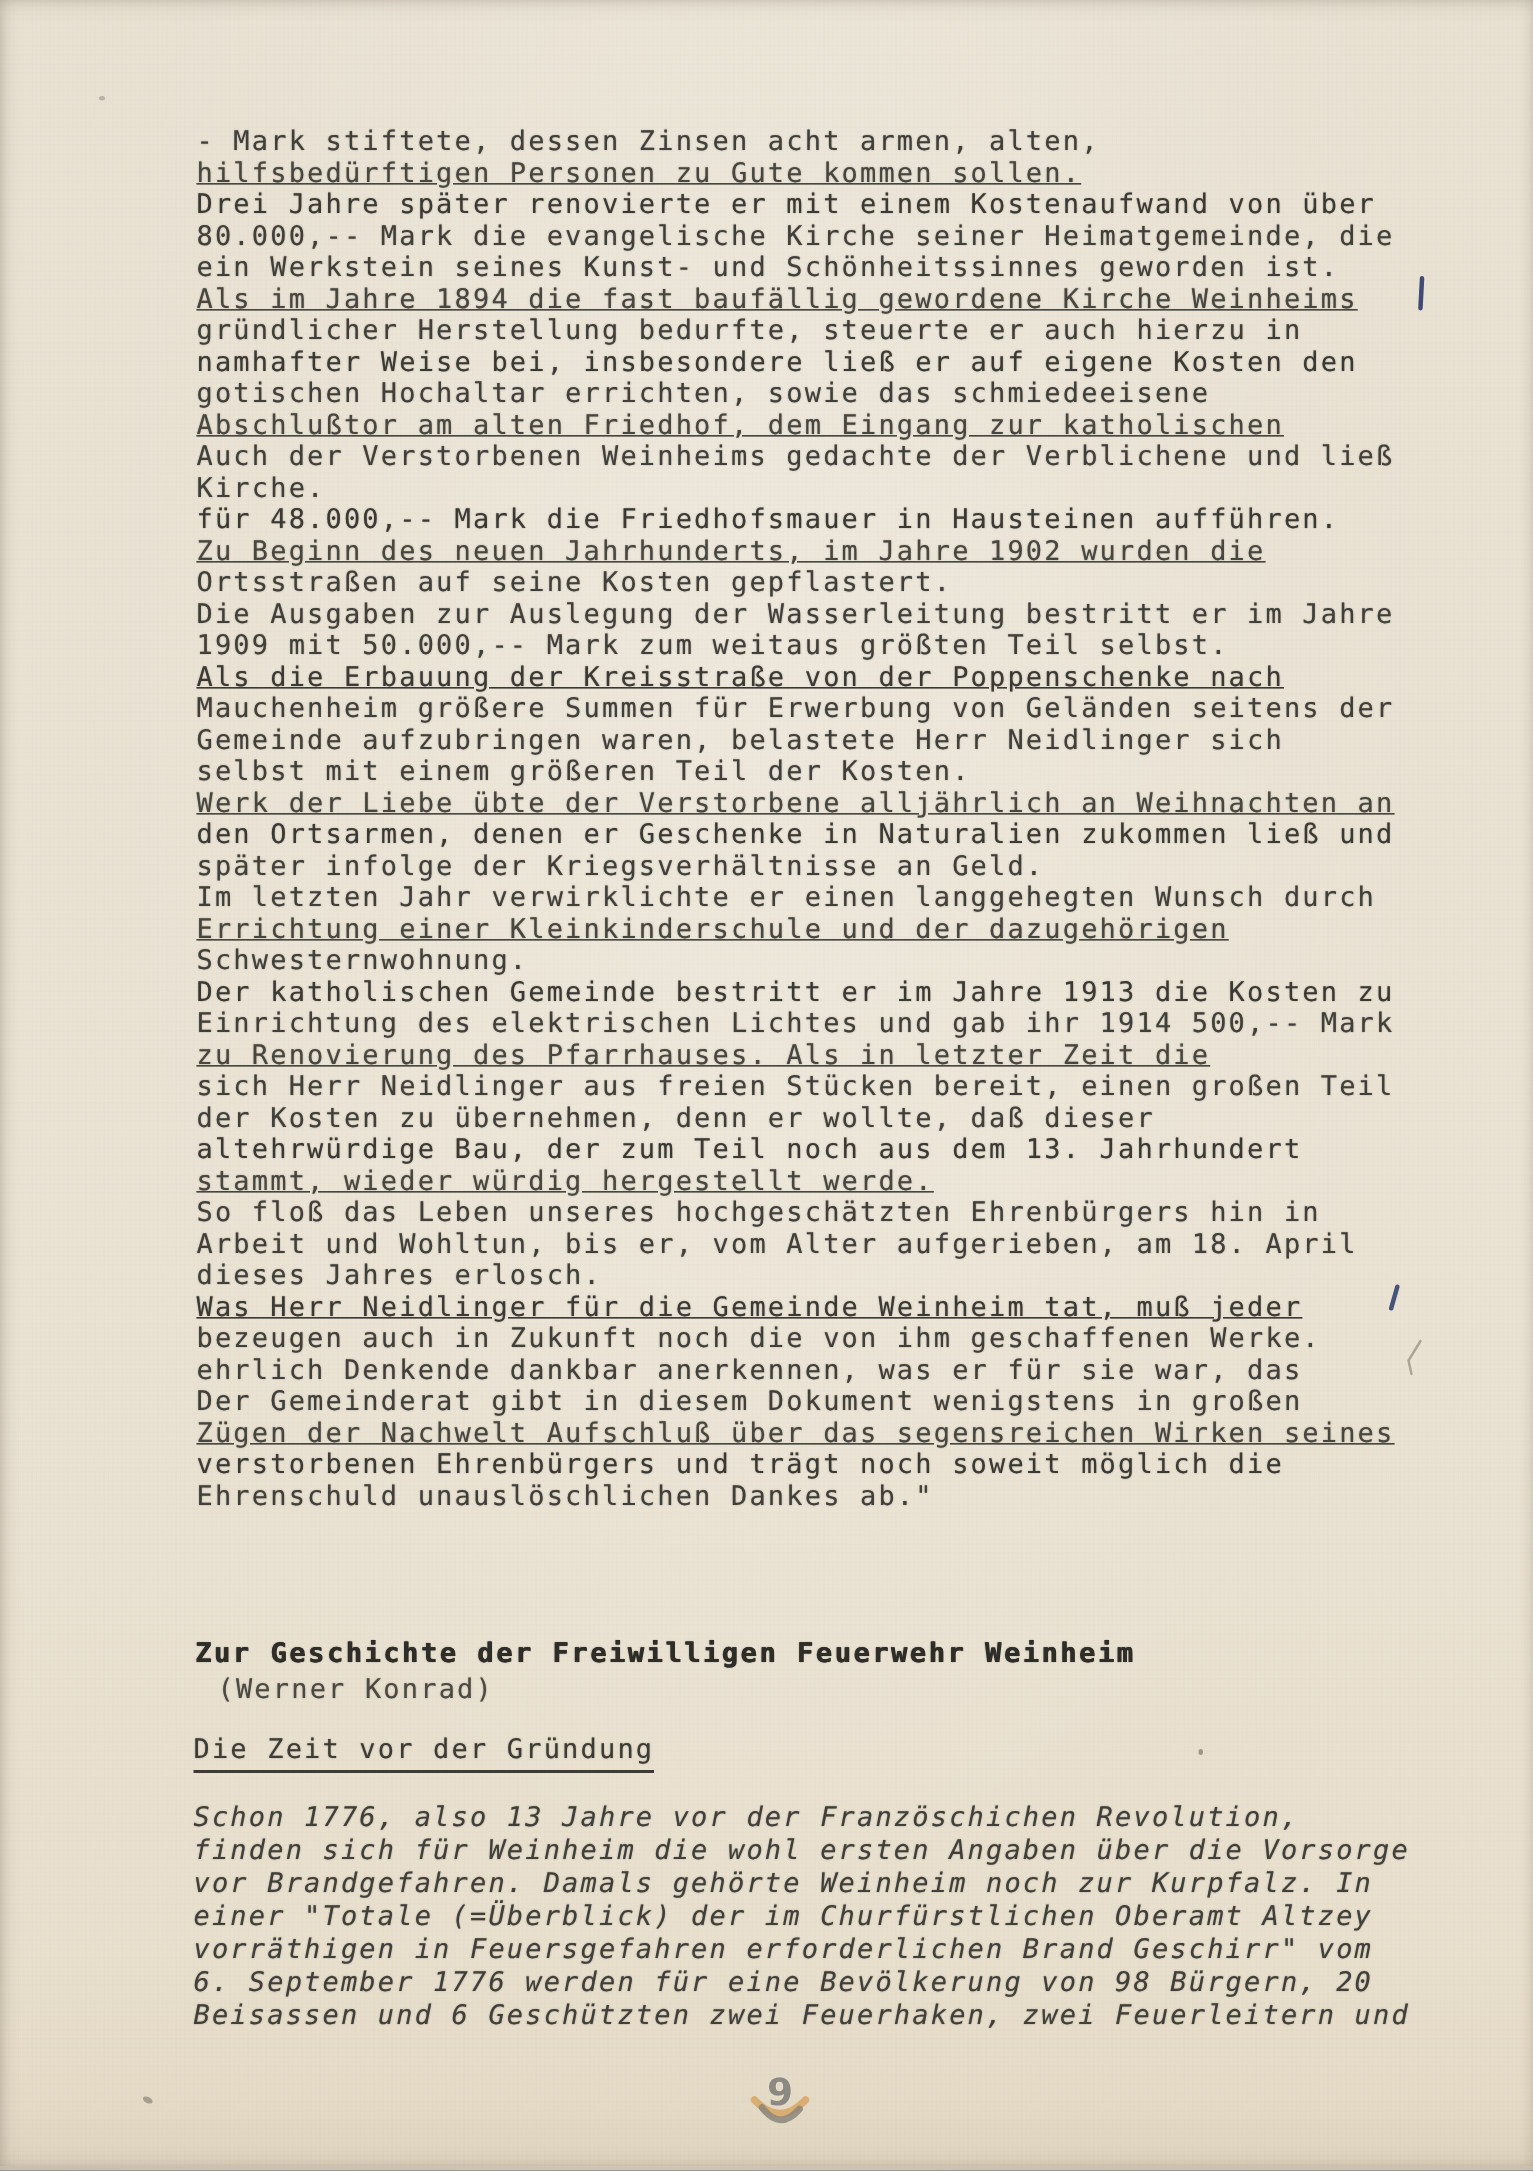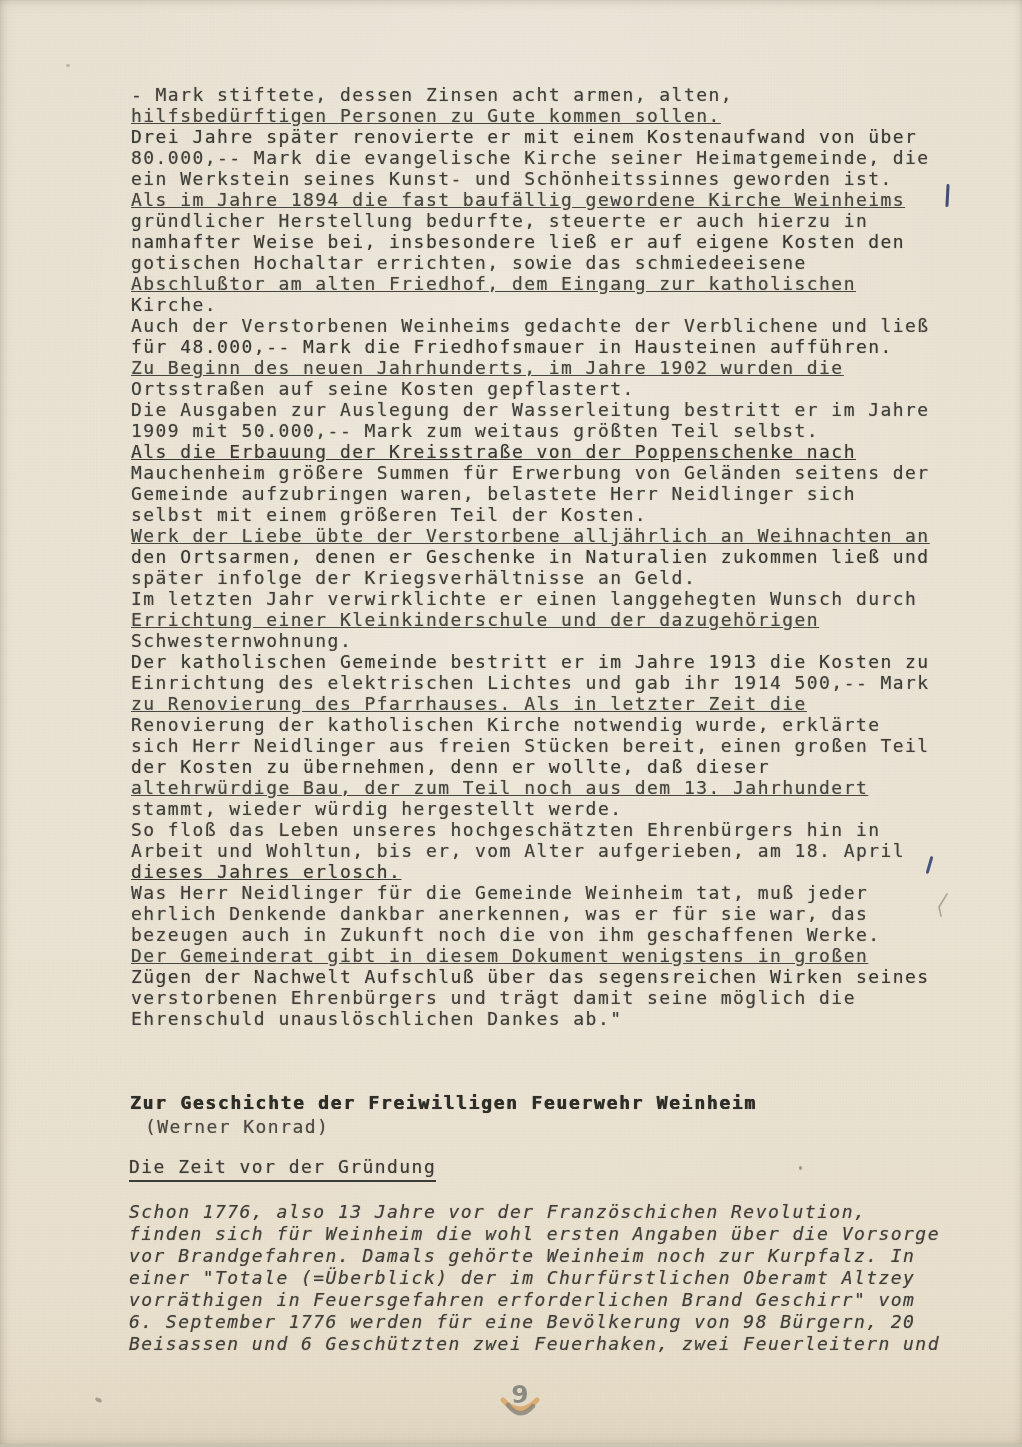--- a/index.html
+++ b/index.html
@@ -83,54 +83,53 @@
       <div class="tline">- Mark stiftete, dessen Zinsen acht armen, alten,</div>
       <div class="tline">hilfsbedürftigen Personen zu Gute kommen sollen.</div>
       <div class="tline">Drei Jahre später renovierte er mit einem Kostenaufwand von über</div>
       <div class="tline">80.000,-- Mark die evangelische Kirche seiner Heimatgemeinde, die</div>
       <div class="tline">ein Werkstein seines Kunst- und Schönheitssinnes geworden ist.</div>
       <div class="tline">Als im Jahre 1894 die fast baufällig gewordene Kirche Weinheims</div>
       <div class="tline">gründlicher Herstellung bedurfte, steuerte er auch hierzu in</div>
       <div class="tline">namhafter Weise bei, insbesondere ließ er auf eigene Kosten den</div>
       <div class="tline">gotischen Hochaltar errichten, sowie das schmiedeeisene</div>
       <div class="tline">Abschlußtor am alten Friedhof, dem Eingang zur katholischen</div>
+      <div class="tline">Auch der Verstorbenen Weinheims gedachte der Verblichene und ließ</div>
       <div class="tline">Kirche.</div>
-      <div class="tline">Auch der Verstorbenen Weinheims gedachte der Verblichene und ließ</div>
       <div class="tline">für 48.000,-- Mark die Friedhofsmauer in Hausteinen aufführen.</div>
       <div class="tline">Zu Beginn des neuen Jahrhunderts, im Jahre 1902 wurden die</div>
       <div class="tline">Ortsstraßen auf seine Kosten gepflastert.</div>
       <div class="tline">Die Ausgaben zur Auslegung der Wasserleitung bestritt er im Jahre</div>
       <div class="tline">1909 mit 50.000,-- Mark zum weitaus größten Teil selbst.</div>
       <div class="tline">Als die Erbauung der Kreisstraße von der Poppenschenke nach</div>
       <div class="tline">Mauchenheim größere Summen für Erwerbung von Geländen seitens der</div>
       <div class="tline">Gemeinde aufzubringen waren, belastete Herr Neidlinger sich</div>
       <div class="tline">selbst mit einem größeren Teil der Kosten.</div>
       <div class="tline">Werk der Liebe übte der Verstorbene alljährlich an Weihnachten an</div>
       <div class="tline">den Ortsarmen, denen er Geschenke in Naturalien zukommen ließ und</div>
       <div class="tline">später infolge der Kriegsverhältnisse an Geld.</div>
       <div class="tline">Im letzten Jahr verwirklichte er einen langgehegten Wunsch durch</div>
       <div class="tline">Errichtung einer Kleinkinderschule und der dazugehörigen</div>
       <div class="tline">Schwesternwohnung.</div>
       <div class="tline">Der katholischen Gemeinde bestritt er im Jahre 1913 die Kosten zu</div>
       <div class="tline">Einrichtung des elektrischen Lichtes und gab ihr 1914 500,-- Mark</div>
       <div class="tline">zu Renovierung des Pfarrhauses. Als in letzter Zeit die</div>
-      <div class="tline">Renovierung der katholischen Kirche notwendig wurde, erklärte</div>
       <div class="tline">sich Herr Neidlinger aus freien Stücken bereit, einen großen Teil</div>
       <div class="tline">der Kosten zu übernehmen, denn er wollte, daß dieser</div>
       <div class="tline">altehrwürdige Bau, der zum Teil noch aus dem 13. Jahrhundert</div>
       <div class="tline">stammt, wieder würdig hergestellt werde.</div>
       <div class="tline">So floß das Leben unseres hochgeschätzten Ehrenbürgers hin in</div>
       <div class="tline">Arbeit und Wohltun, bis er, vom Alter aufgerieben, am 18. April</div>
       <div class="tline">dieses Jahres erlosch.</div>
       <div class="tline">Was Herr Neidlinger für die Gemeinde Weinheim tat, muß jeder</div>
+      <div class="tline">bezeugen auch in Zukunft noch die von ihm geschaffenen Werke.</div>
       <div class="tline">ehrlich Denkende dankbar anerkennen, was er für sie war, das</div>
-      <div class="tline">bezeugen auch in Zukunft noch die von ihm geschaffenen Werke.</div>
       <div class="tline">Der Gemeinderat gibt in diesem Dokument wenigstens in großen</div>
       <div class="tline">Zügen der Nachwelt Aufschluß über das segensreichen Wirken seines</div>
-      <div class="tline">verstorbenen Ehrenbürgers und trägt damit seine möglich die</div>
+      <div class="tline">verstorbenen Ehrenbürgers und trägt noch soweit möglich die</div>
       <div class="tline">Ehrenschuld unauslöschlichen Dankes ab."</div>
     </div>
 
   <div class="section-heading">Zur Geschichte der Freiwilligen Feuerwehr Weinheim</div>
 
   <div class="section-author">(Werner Konrad)</div>
 
   <div class="sub-heading"><span class="underlined">Die Zeit vor der Gründung</span></div>
 
   <div class="para-block">

